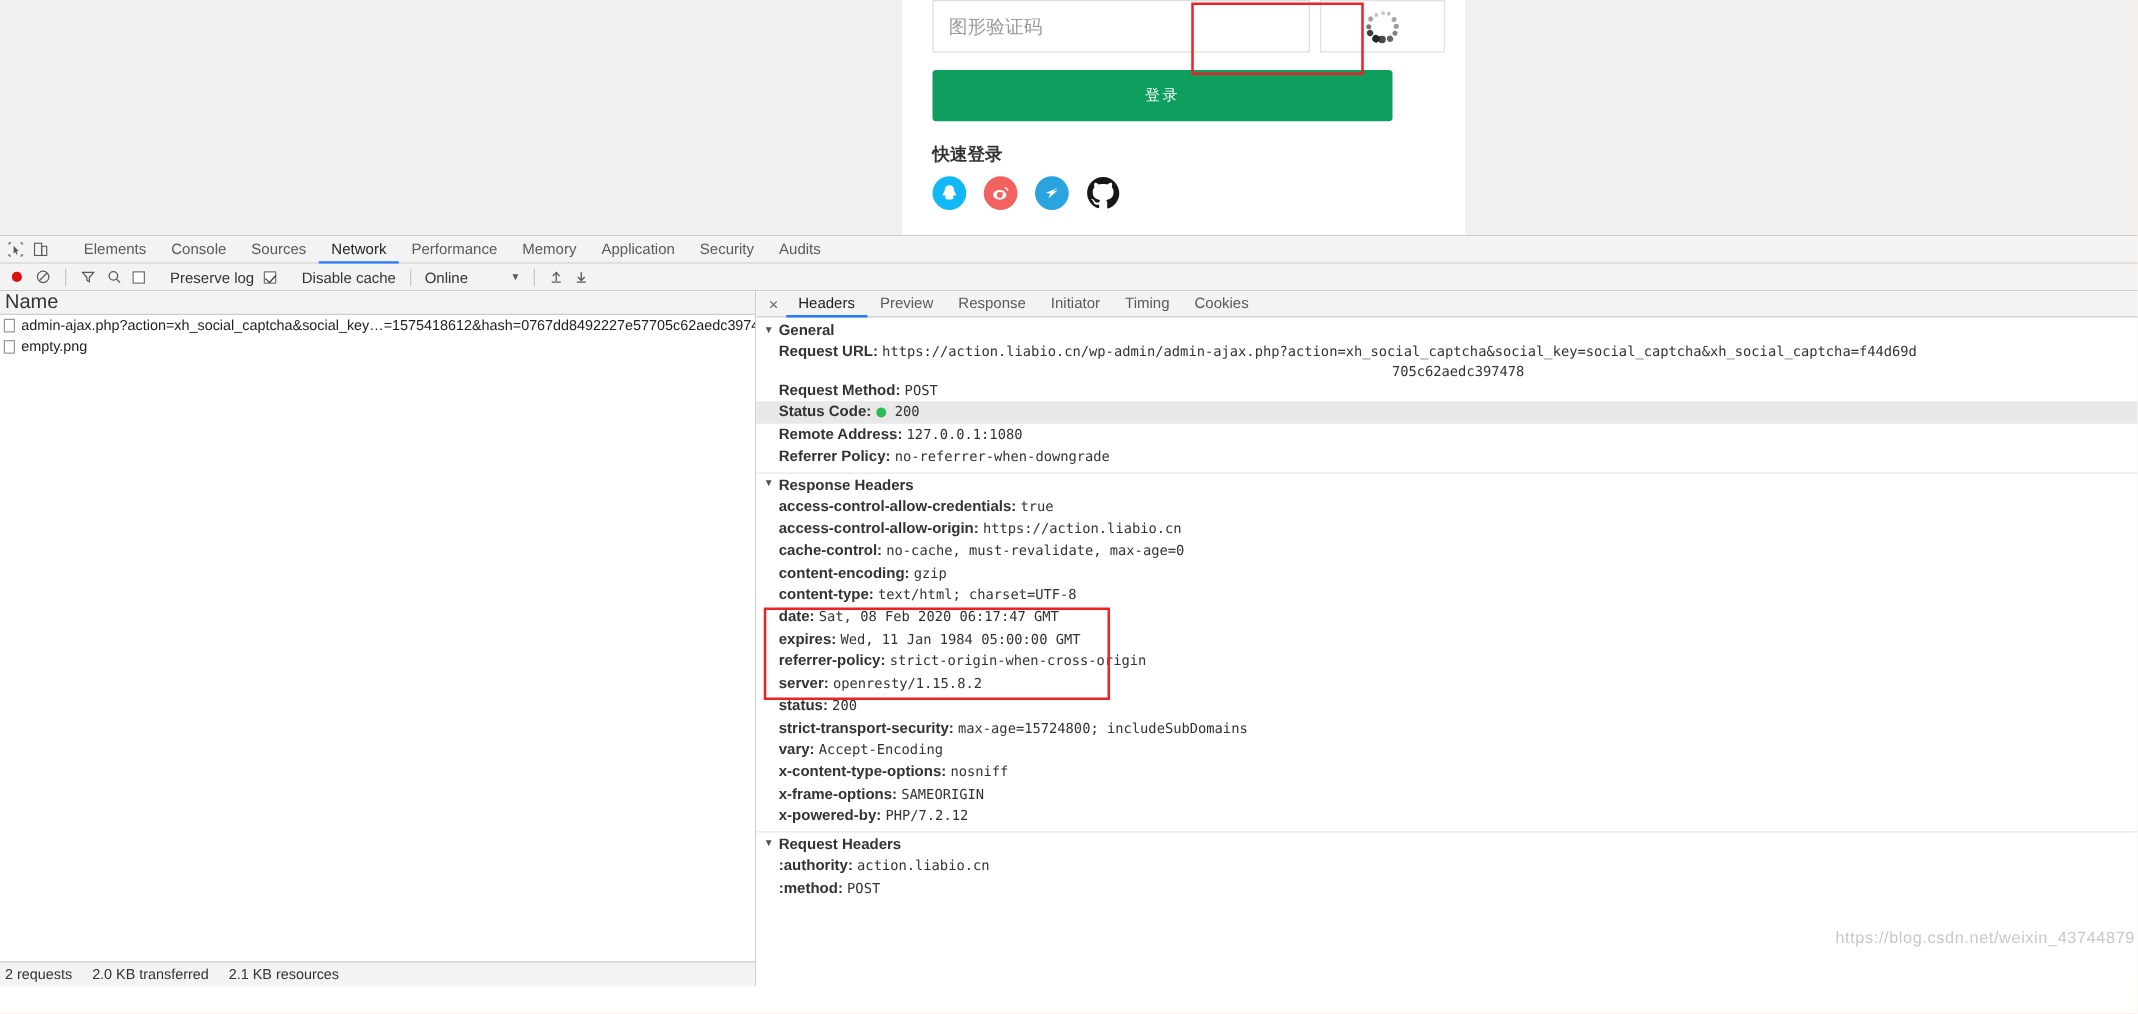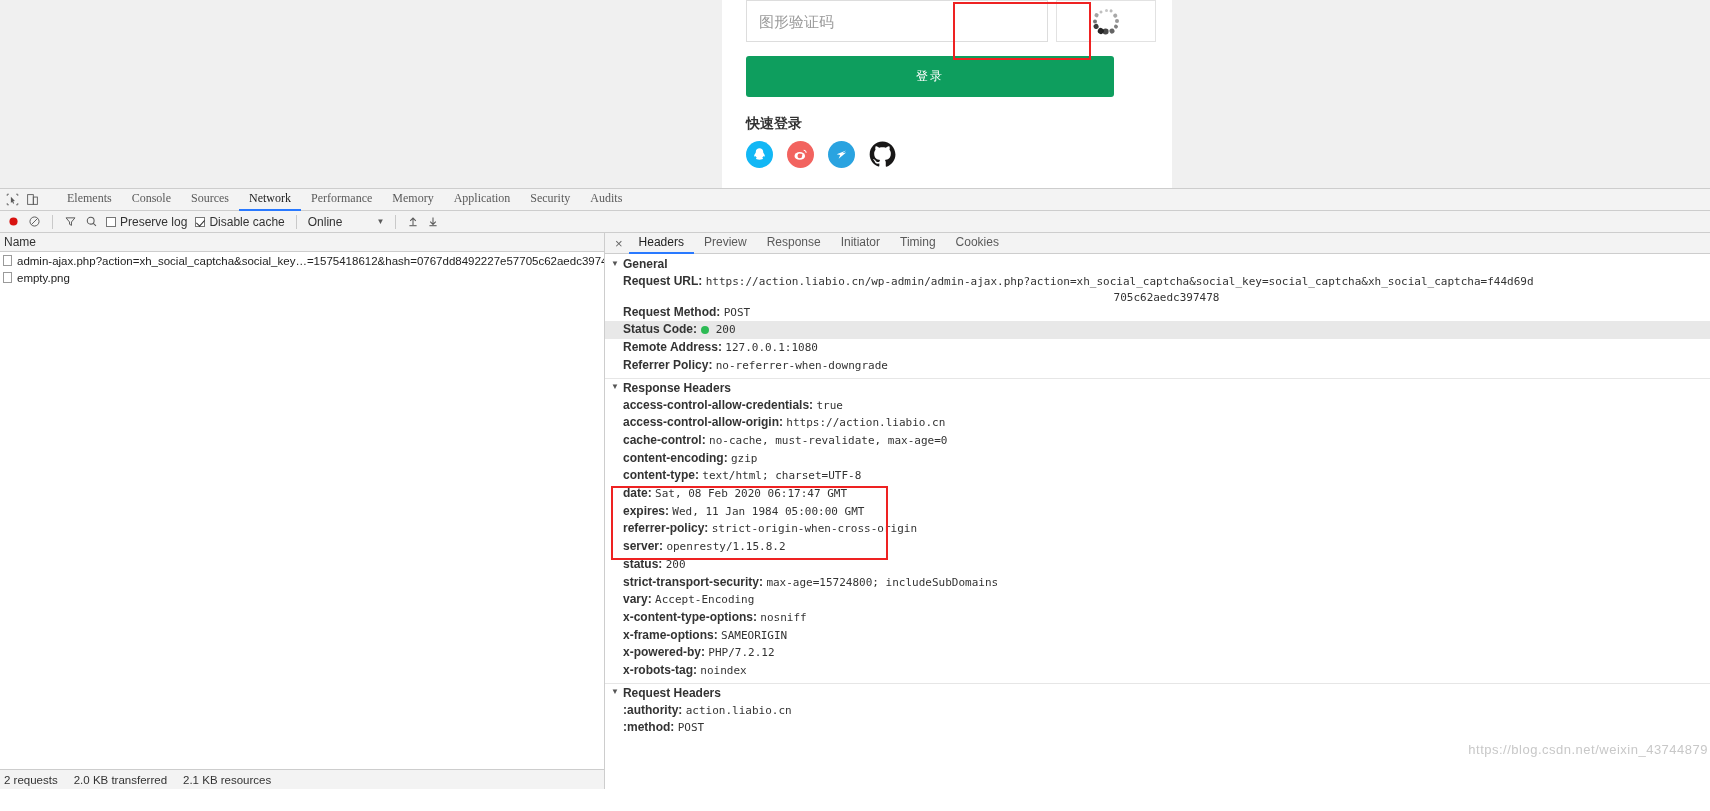--- a/index.html
+++ b/index.html
@@ -81,52 +81,52 @@
   }
   .dt-tabbar {
     position:relative; height:22px; background:#f3f3f3;
     border-bottom:1px solid #cdcdcd;
     display:flex; align-items:center; padding-left:3px;
   }
   .dt-icon-btn {
     width:19px; height:19px; display:flex; align-items:center; justify-content:center;
     cursor:pointer; margin-right:1px;
   }
-  .dt-tabs { display:flex; align-items:center; margin-left:14px; height:22px;font-family:Liberation Serif, serif; }
+  .dt-tabs { display:flex; align-items:center; margin-left:14px; height:22px; }
   .dt-tab {
     font-size:12px; color:#5a5a5a; padding:0 10px; height:22px;
     display:flex; align-items:center; cursor:pointer;
     border-bottom:2px solid transparent;
   }
   .dt-tab.active { color:#222; border-bottom:2px solid #2979ff; }
 
   .dt-toolbar {
     position:relative; height:22px; background:#f3f3f3;
     border-bottom:1px solid #cdcdcd;
     display:flex; align-items:center; padding-left:4px; gap:2px;
   }
   .tb-item { display:flex; align-items:center; height:22px; padding:0 3px; cursor:pointer; }
-  .tb-label { font-size:12px; color:#333; margin-left:4px; }
+  .tb-label { font-size:12px; color:#333; margin-left:20px; }
   .tb-cb { width:10px; height:10px; border:1px solid #767676; background:#fff; display:inline-block; position:relative; }
   .tb-cb.checked { background:#fff; }
   .tb-cb.checked:after {
     content:""; position:absolute; left:2px; top:0px; width:4px; height:7px;
     border:solid #333; border-width:0 1.5px 1.5px 0; transform:rotate(42deg);
   }
   .tb-sep { width:1px; height:14px; background:#c9c9c9; margin:0 6px; }
   .tb-select { font-size:12px; color:#333; display:flex; align-items:center; gap:34px; cursor:pointer; }
 
   .dt-body { position:relative; height:556px; display:flex; }
   .req-list {
     width:605px; border-right:1px solid #cdcdcd; background:#fff;
     display:flex; flex-direction:column;
   }
   .req-head {
     height:19px; background:#f3f3f3; border-bottom:1px solid #cdcdcd;
-    font-size:12px; color:#333; display:flex; align-items:center; padding-left:4px;
+    font-size:16px; color:#333; display:flex; align-items:center; padding-left:4px;
   }
   .req-rows { flex:1; overflow:hidden; }
   .req-row {
     height:17px; display:flex; align-items:center;
     font-size:11.5px; color:#222; padding-left:3px;
     white-space:nowrap; overflow:hidden;
     cursor:pointer;
   }
   .req-ico {
     width:9px; height:11px; border:1px solid #9a9a9a; background:#fff;
@@ -399,21 +399,20 @@
               <div class="hdr-line"><span class="hk">date: </span><span class="hv">Sat, 08 Feb 2020 06:17:47 GMT</span></div>
               <div class="hdr-line"><span class="hk">expires: </span><span class="hv">Wed, 11 Jan 1984 05:00:00 GMT</span></div>
               <div class="hdr-line"><span class="hk">referrer-policy: </span><span class="hv">strict-origin-when-cross-origin</span></div>
               <div class="hdr-line"><span class="hk">server: </span><span class="hv">openresty/1.15.8.2</span></div>
               <div class="hdr-line"><span class="hk">status: </span><span class="hv">200</span></div>
               <div class="hdr-line"><span class="hk">strict-transport-security: </span><span class="hv">max-age=15724800; includeSubDomains</span></div>
               <div class="hdr-line"><span class="hk">vary: </span><span class="hv">Accept-Encoding</span></div>
               <div class="hdr-line"><span class="hk">x-content-type-options: </span><span class="hv">nosniff</span></div>
               <div class="hdr-line"><span class="hk">x-frame-options: </span><span class="hv">SAMEORIGIN</span></div>
               <div class="hdr-line"><span class="hk">x-powered-by: </span><span class="hv">PHP/7.2.12</span></div>
-              <div class="hdr-line"><span class="hk">x-robots-tag: </span><span class="hv">noindex</span></div>
             </div>
 
           <div class="sect-title" style="margin-top:3px">
             <span class="tri">▼</span>
             <span>Request Headers</span>
           </div>
           <div id="req-headers">
               <div class="hdr-line"><span class="hk">:authority: </span><span class="hv">action.liabio.cn</span></div>
               <div class="hdr-line"><span class="hk">:method: </span><span class="hv">POST</span></div>
             </div>

